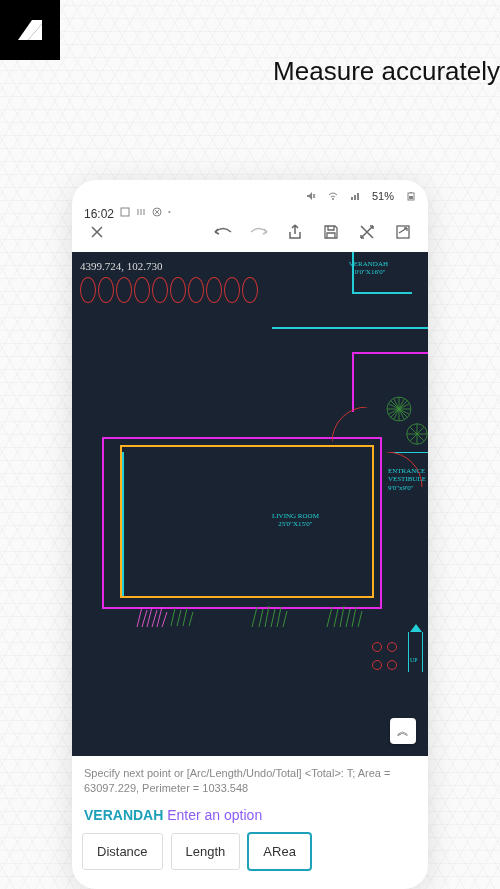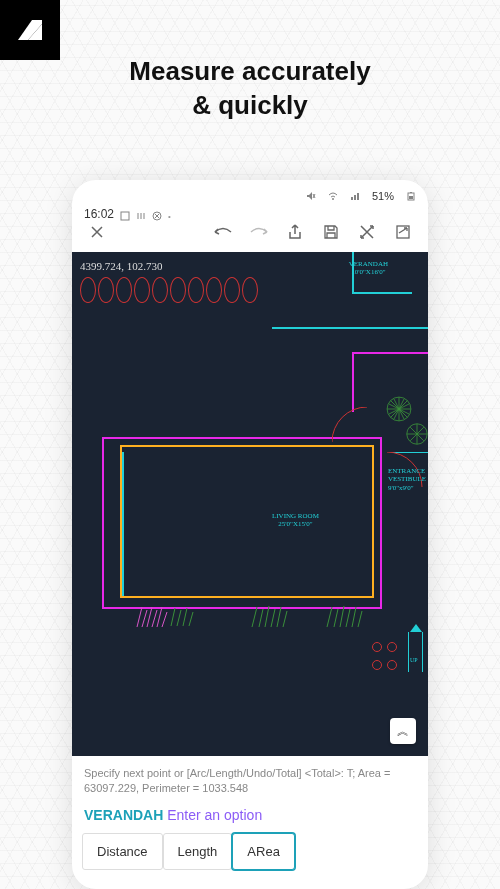--- a/index.html
+++ b/index.html
@@ -25,23 +25,23 @@
   background: #000;
   display: flex;
   align-items: center;
   justify-content: center;
   z-index: 2;
 }
 .title {
   position: absolute;
   top: 55px;
   left: 0; right: 0;
-  text-align: center;
+  text-align: right;
   font-size: 26px;
-  font-weight: 700;
+  font-weight: 400;
   color: #111;
   line-height: 1.3;
   z-index: 2;
 }
 .phone {
   position: absolute;
   top: 180px;
   left: 72px;
   width: 356px;
   height: 709px;
@@ -52,21 +52,21 @@
   z-index: 2;
 }
 .statusbar {
   height: 32px;
   display: flex;
   align-items: center;
   padding: 0 12px;
   font-size: 12px;
   color: #333;
 }
-.statusbar-left { display: flex; align-items: flex-end; gap: 6px; margin-top: 36px; }
+.statusbar-left { display: flex; align-items: flex-start; gap: 6px; margin-top: 36px; }
 .statusbar-right { margin-left: auto; display: flex; align-items: center; gap: 12px; font-size: 11px; }
 .tiny-icon { width: 10px; height: 10px; opacity: 0.6; }
 .toolbar {
   height: 40px;
   display: flex;
   align-items: center;
   padding: 0 8px;
   gap: 2px;
 }
 .toolbar-spacer { flex: 1; }
@@ -141,20 +141,21 @@
   line-height: 1.4;
 }
 .cmd-prompt {
   padding: 4px 12px 10px;
   font-size: 14px;
 }
 .cmd-measure { color: #1da1b8; font-weight: 600; }
 .cmd-text { color: #8b5cf6; }
 .opt-row {
   display: flex;
+  gap: 8px;
   padding: 0 8px 10px 10px;
 }
 .opt-btn {
   padding: 10px 14px;
   border: 1px solid #ddd;
   border-radius: 3px;
   font-size: 13px;
   color: #333;
   background: #fff;
   cursor: pointer;
@@ -172,21 +173,20 @@
 
 <div class="logo">
   <svg width="36" height="36" viewBox="0 0 36 36">
     <path d="M 6 28 L 20 8 L 30 8 L 30 12 L 16 28 Z" fill="#fff"></path>
     <path d="M 16 28 L 30 12 L 30 28 Z" fill="#fff"></path>
   </svg>
 </div>
 
 <div class="title">
   <span>Measure accurately</span><br>
-  <span>&amp; quickly</span>
 </div>
 
 <div class="phone">
 
   <div class="statusbar">
     <div class="statusbar-left">
       <span>16:02</span>
       <svg class="tiny-icon" viewBox="0 0 10 10">
           <rect x="1" y="1" width="8" height="8" fill="none" stroke="#333"></rect>
         </svg>

